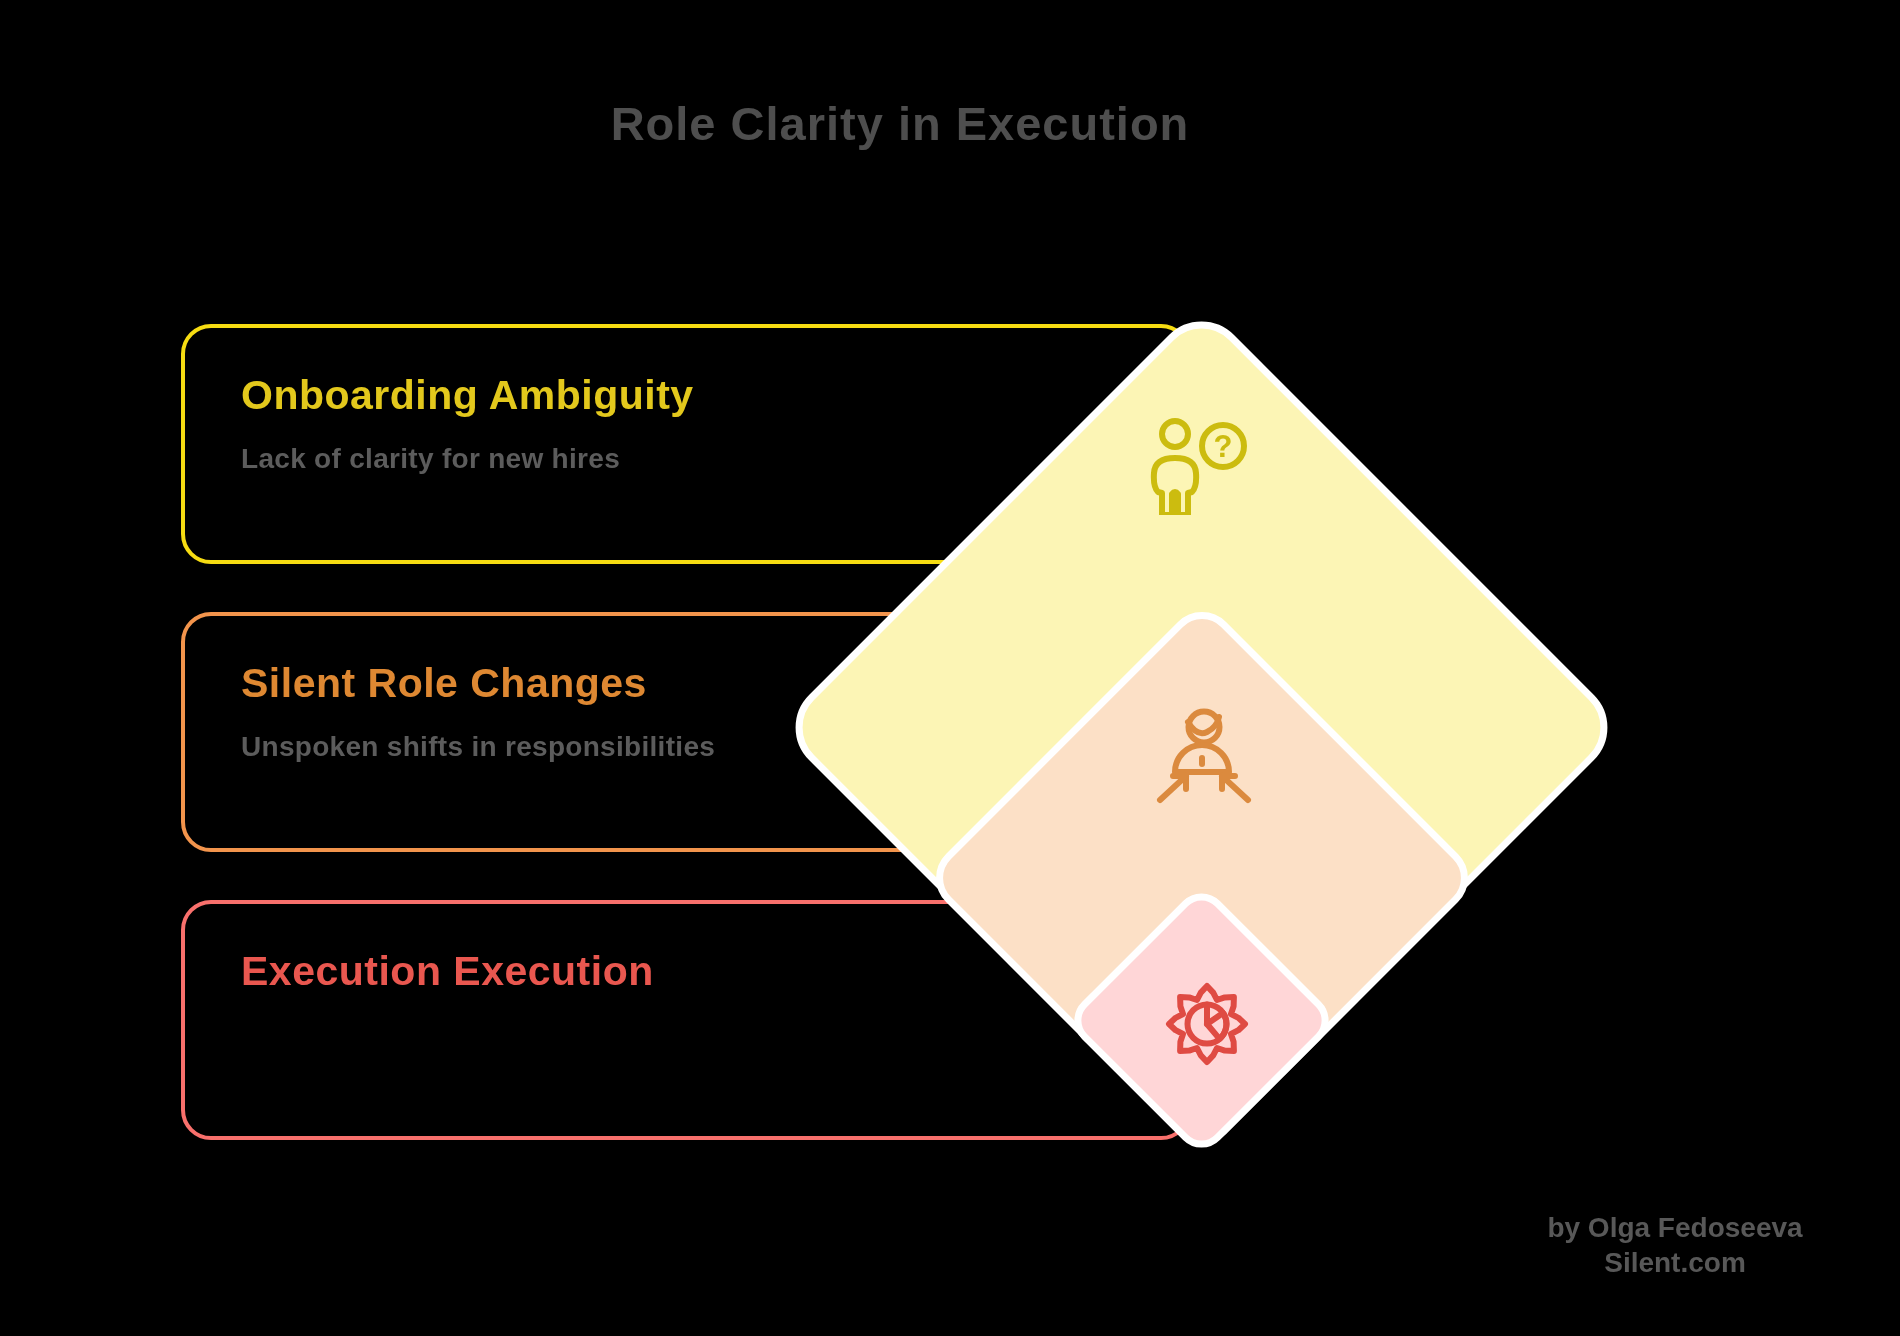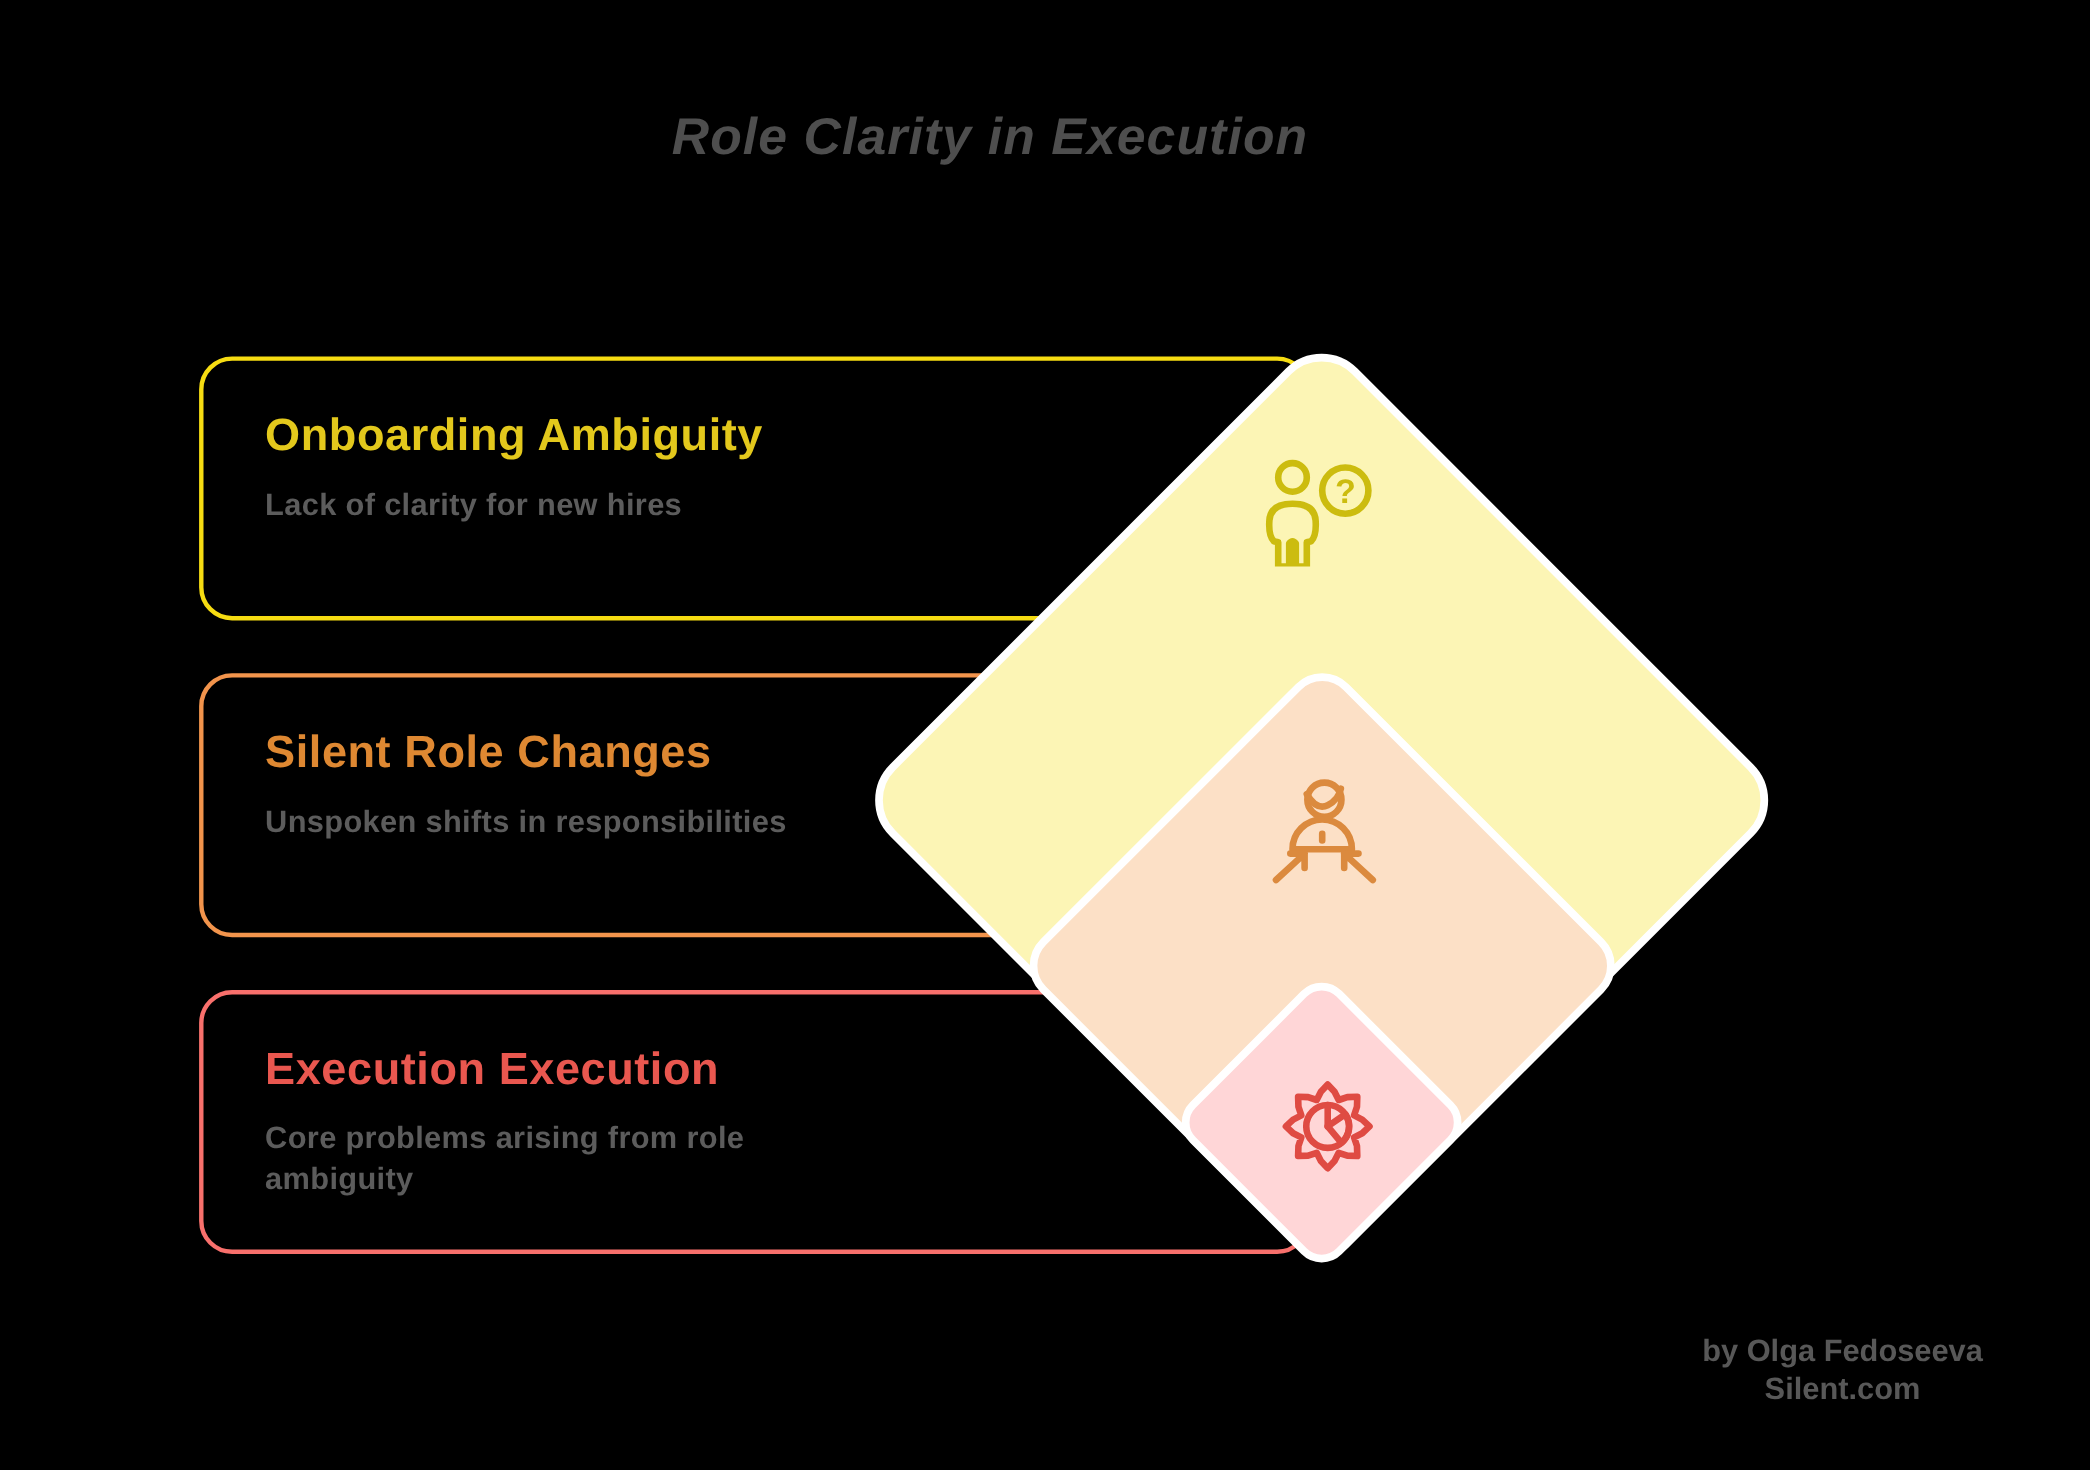--- a/index.html
+++ b/index.html
@@ -2,21 +2,21 @@
 <html style="--background: #000000; --title-text: #4e4e4e; --subtitle-text: #5c5c5c; --card1-border: #f6dc12; --card1-title: #e3c81c; --card2-border: #f2944c; --card2-title: #de8832; --card3-border: #f8706c; --card3-title: #e9574f; --diamond-border: #ffffff; --diamond1-fill: #fcf5b5; --diamond2-fill: #fce0c6; --diamond3-fill: #ffd6d7; --icon1-stroke: #ccbc0f; --icon2-stroke: #db8a3e; --icon3-stroke: #df4b43; --attribution-text: #585858;"><head>
 <meta charset="utf-8">
 <style>
   html,body{margin:0;padding:0;background:#000;}
   #canvas{
     position:relative;width:1900px;height:1336px;background:var(--background,#000);
     overflow:hidden;font-family:"Liberation Sans",sans-serif;
   }
   .page-title{
     position:absolute;left:0;top:96px;width:1800px;text-align:center;
-    font-size:47px;font-weight:700;letter-spacing:1px;color:var(--title-text,#4e4e4e);font-style:italic;
+    font-size:47px;font-weight:700;letter-spacing:1px;color:var(--title-text,#4e4e4e);
   }
   
   .card{
     position:absolute;left:181px;width:1010px;height:240px;box-sizing:border-box;
     border:4px solid #fff;border-radius:30px;background:transparent;z-index:1;
   }
   .card .inner{position:absolute;left:56px;top:44px;}
   .card-title{font-size:41px;font-weight:700;letter-spacing:.5px;line-height:1.15;}
   .card-sub{
     font-size:28px;font-weight:700;line-height:1.32;max-width:545px;
@@ -80,21 +80,20 @@
   <div class="card" id="card2">
     <div class="inner">
       <div class="card-title">Silent Role Changes</div>
       <div class="card-sub">Unspoken shifts in responsibilities</div>
     </div>
   </div>
 
   <div class="card" id="card3">
     <div class="inner">
       <div class="card-title">Execution Execution</div>
-      <div class="card-sub">Core problems arising from role ambiguity</div>
     </div>
   </div>
 
   <div class="diamond" id="diamond-yellow"></div>
   <div class="diamond" id="diamond-orange"></div>
   <div class="diamond" id="diamond-pink"></div>
 
   <svg class="icon" id="icon1" viewBox="0 0 100 100">
     <circle class="stroked" cx="25" cy="19" r="13"></circle>
     <path class="stroked" d="M 25 43

